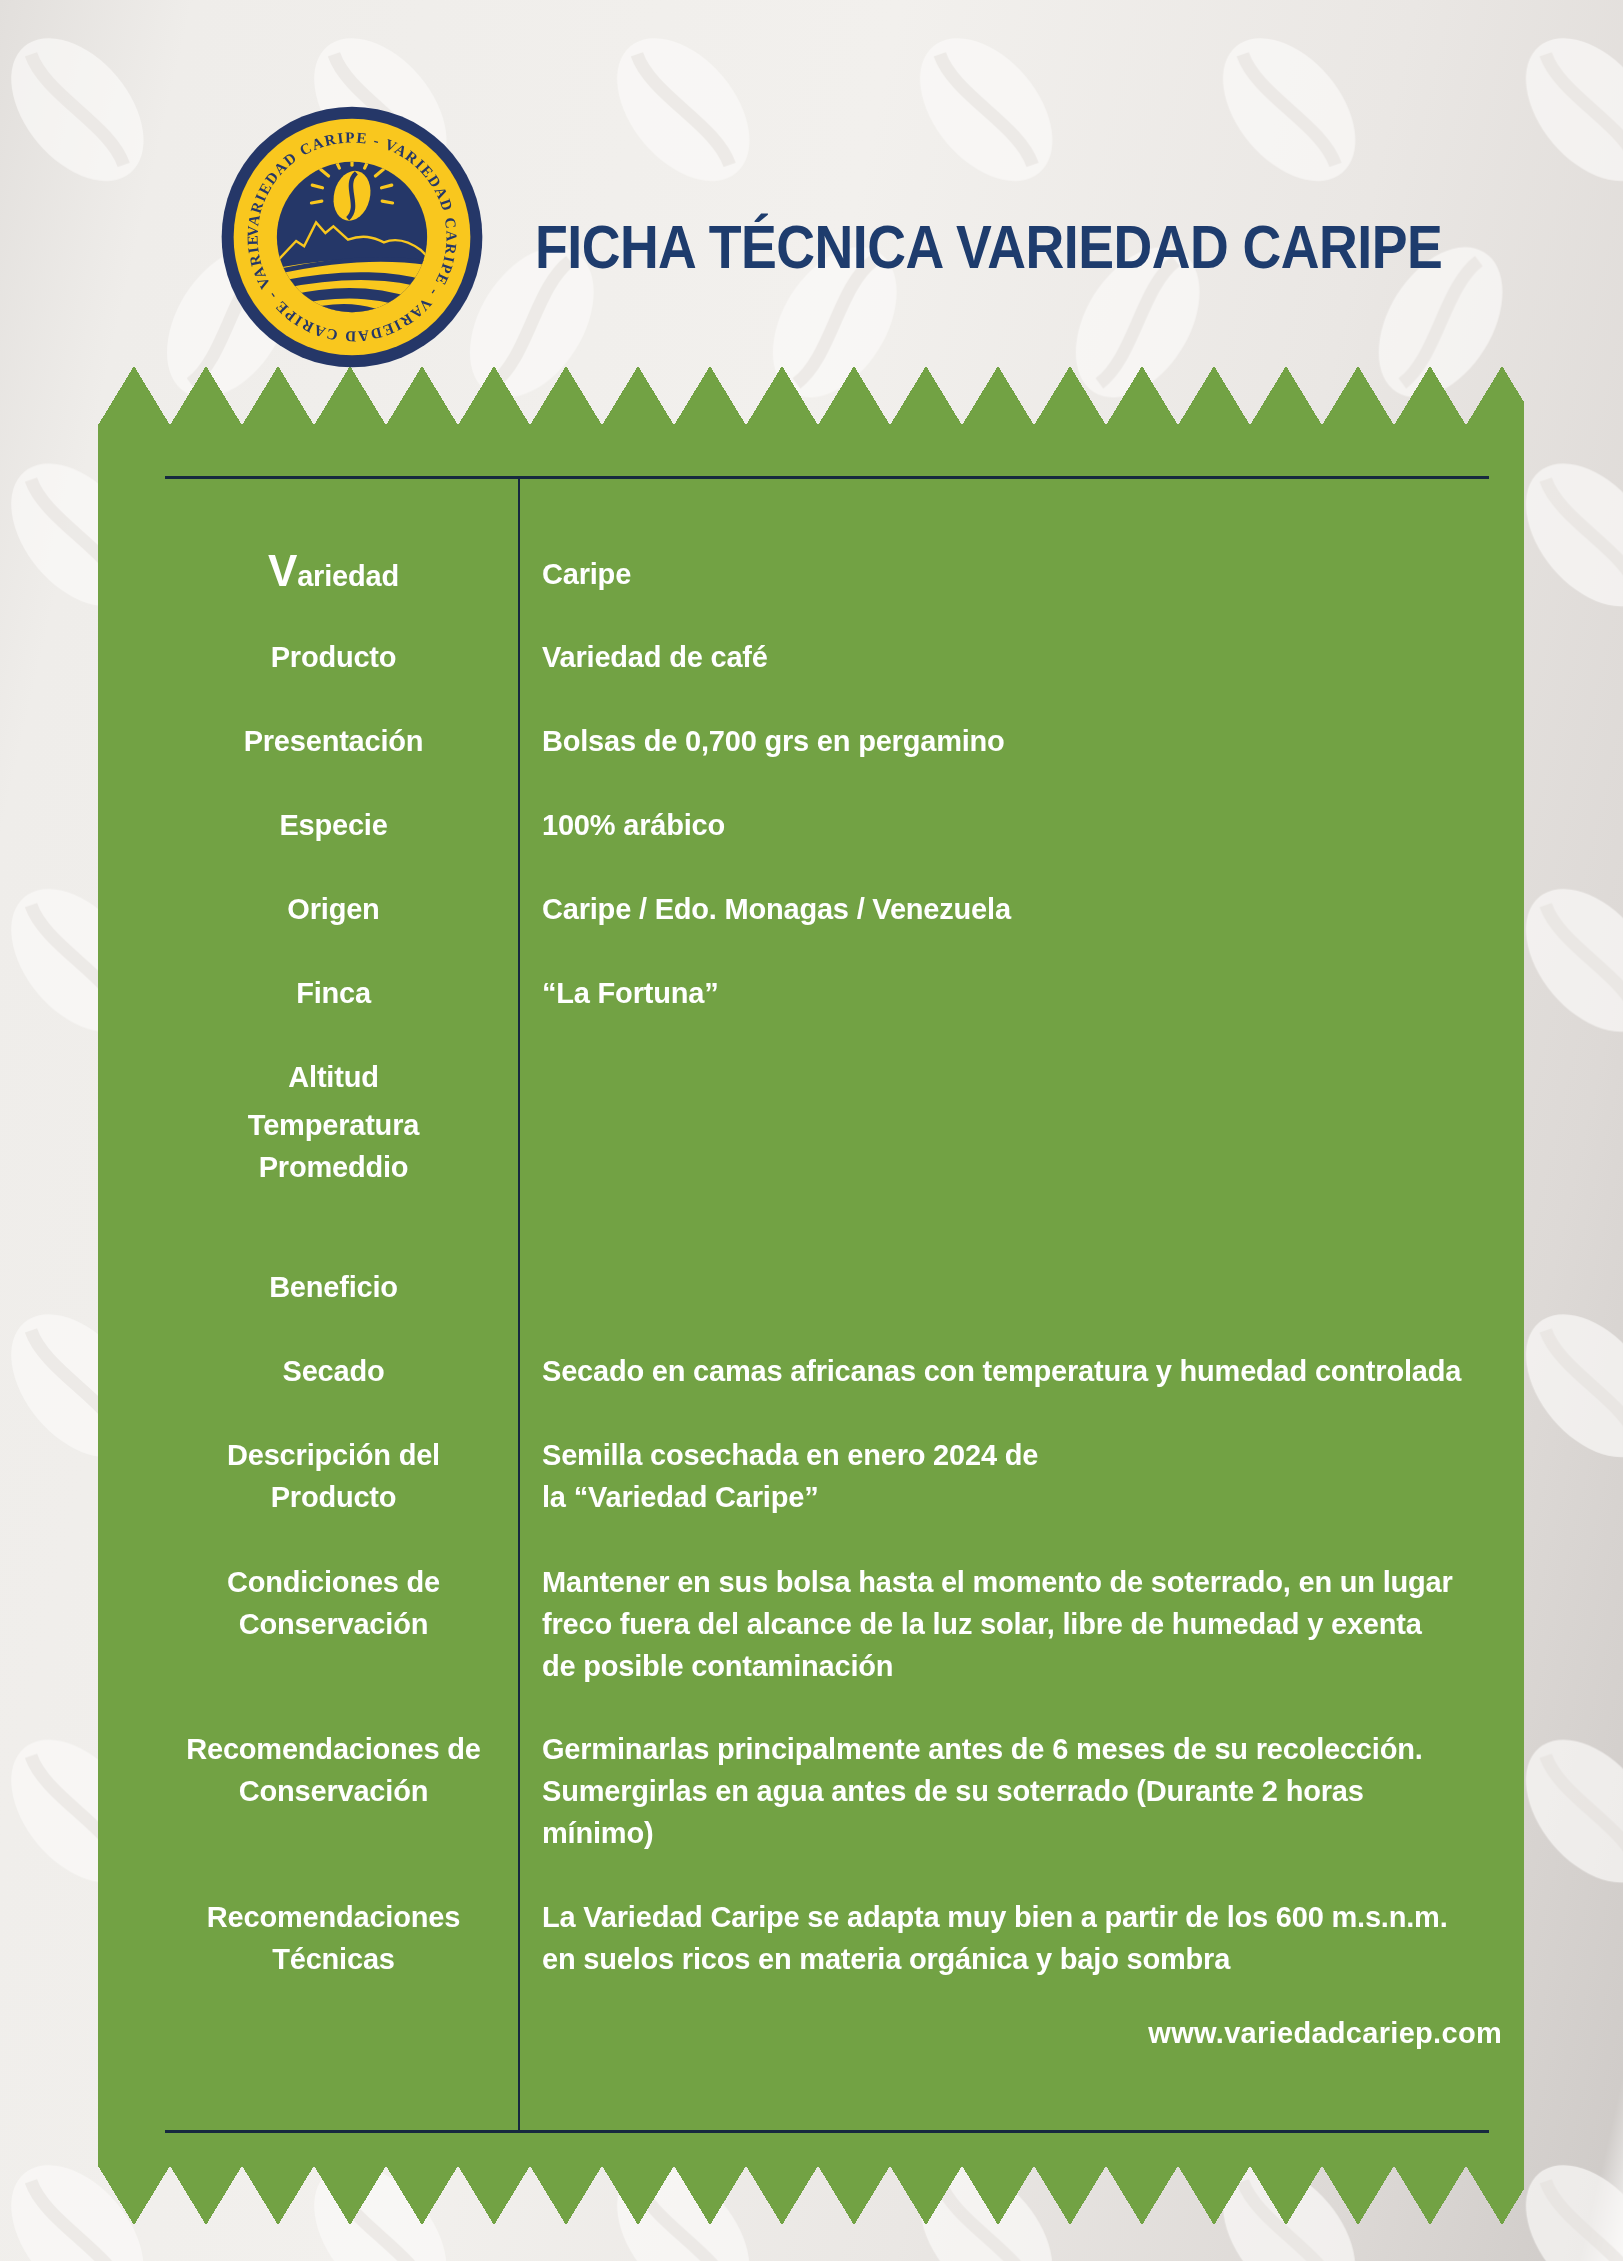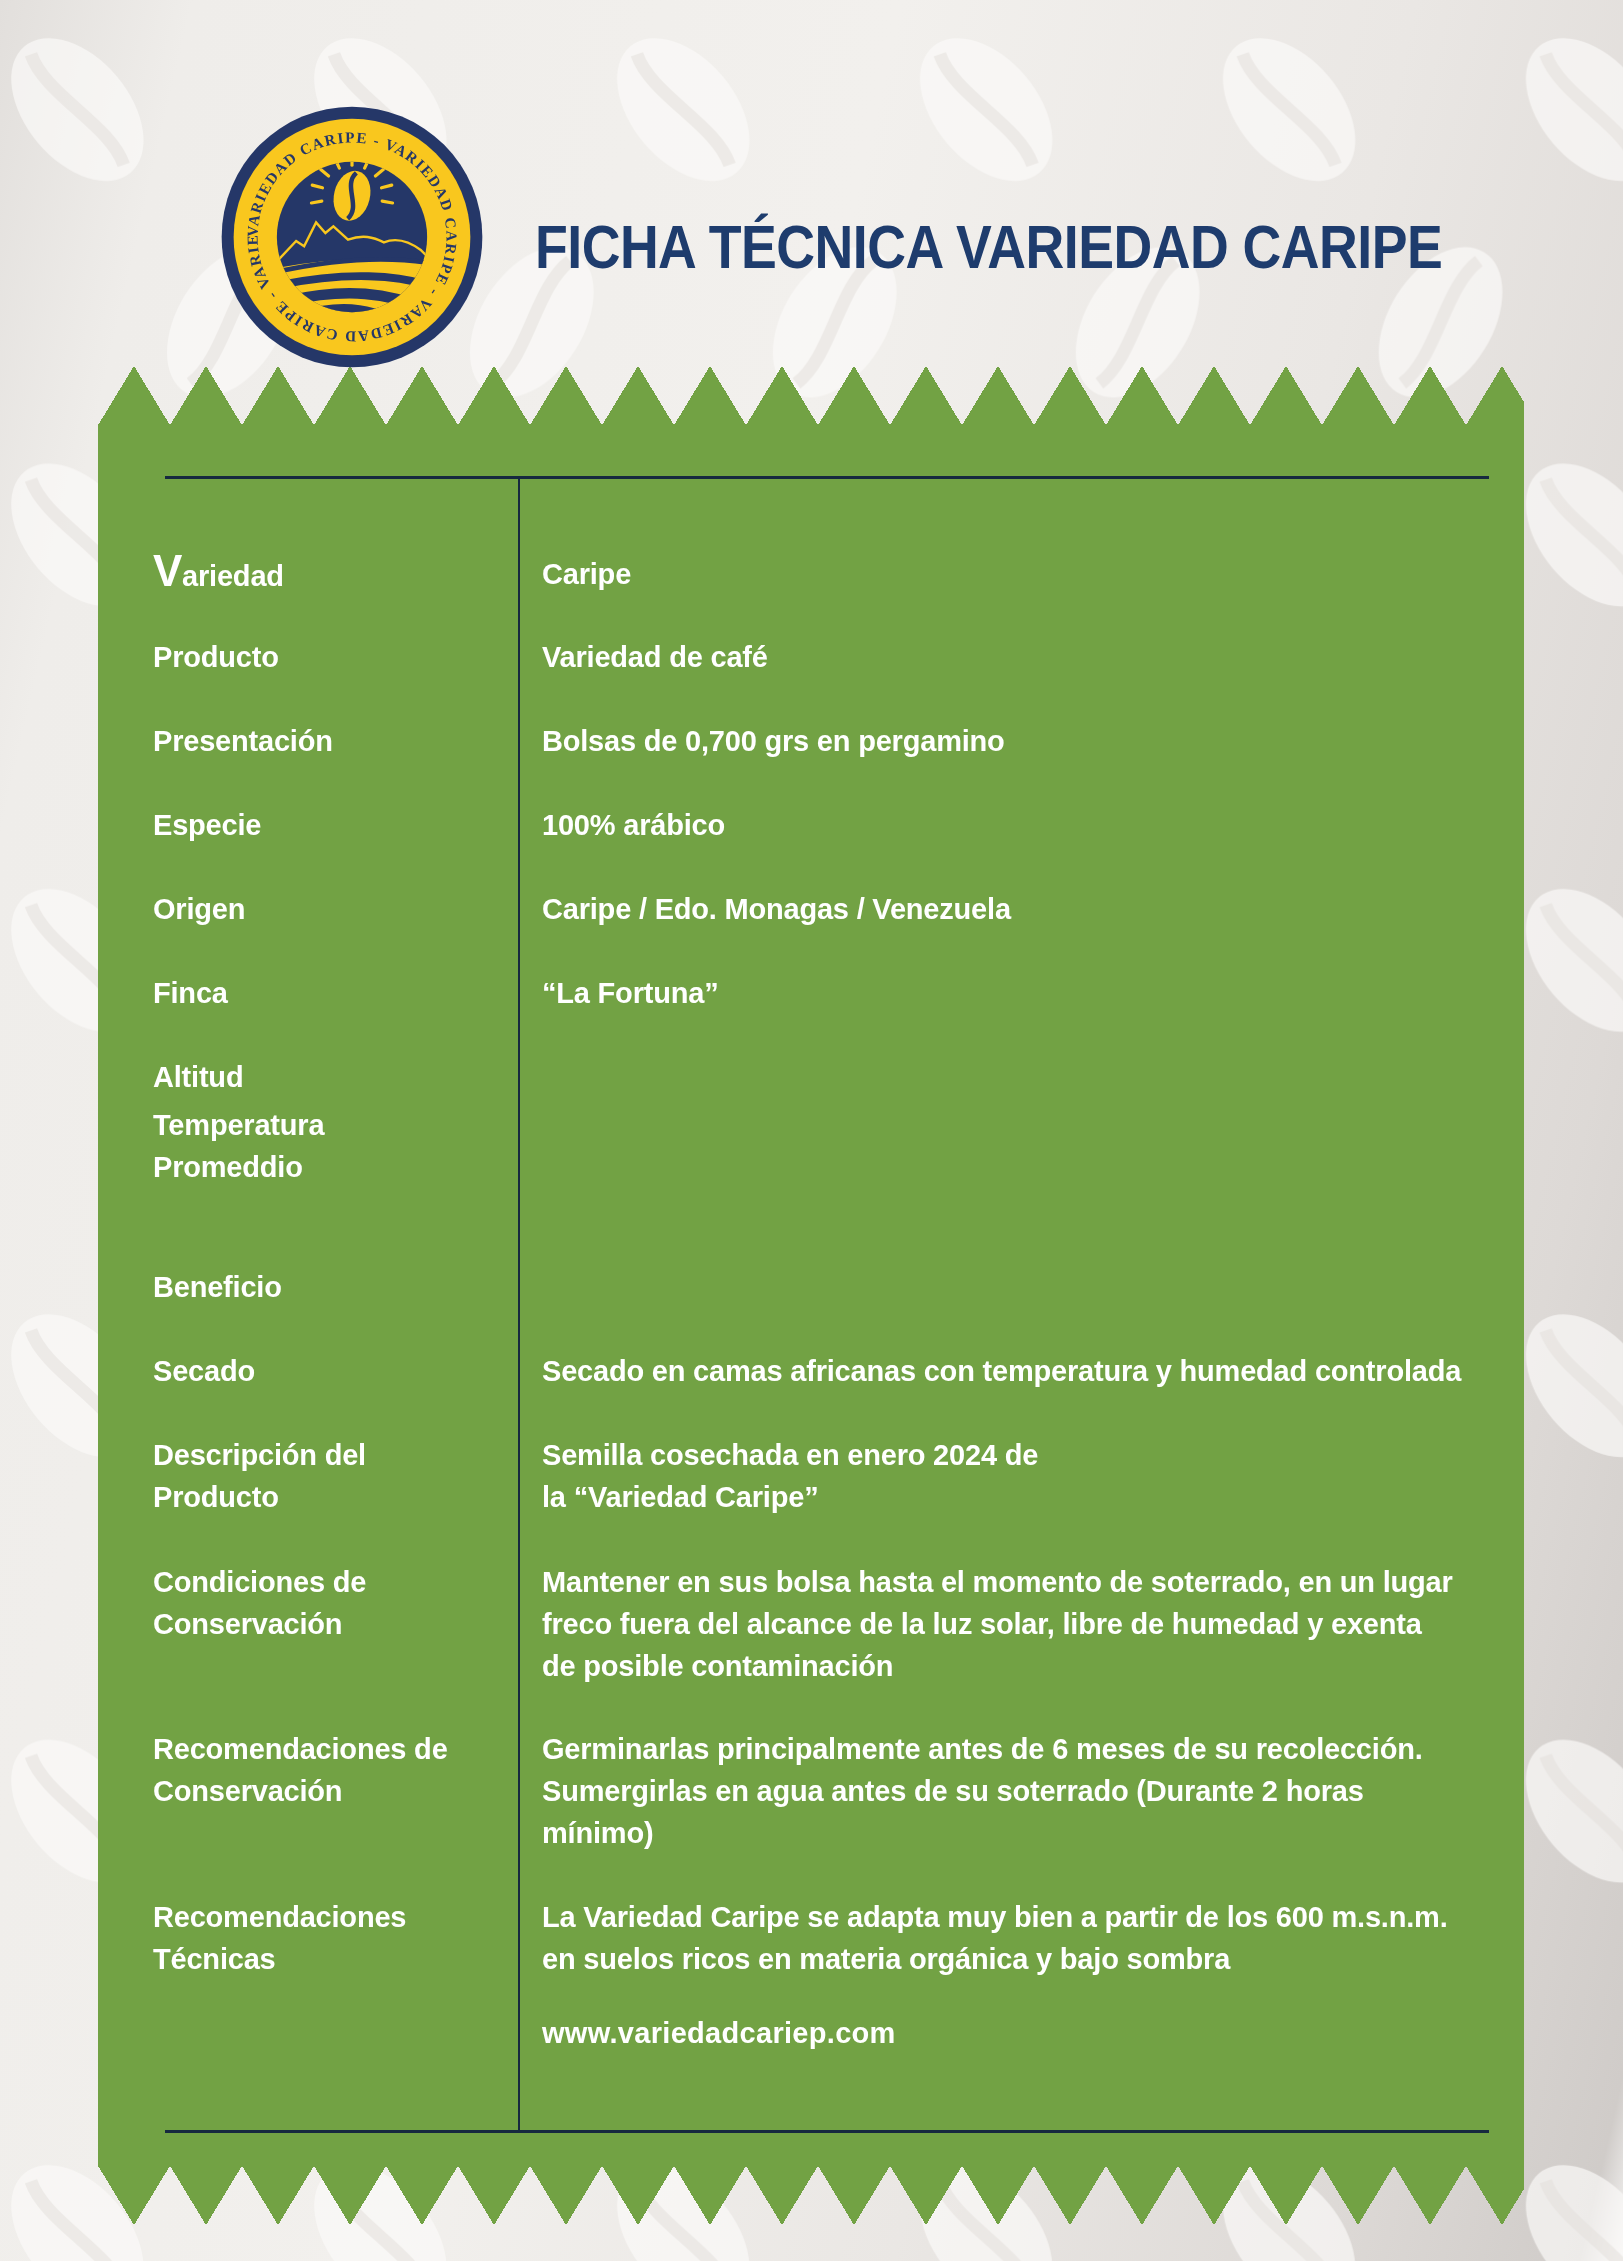--- a/index.html
+++ b/index.html
@@ -23,25 +23,25 @@
   .zz-top{top:366px;background-image:conic-gradient(from 148.7deg at 50% 0%,#72a244 0 62.6deg,rgba(0,0,0,0) 62.6deg 360deg);}
   .zz-bottom{top:2166px;background-image:conic-gradient(from 328.7deg at 50% 100%,#72a244 0 62.6deg,rgba(0,0,0,0) 62.6deg 360deg);}
   .rule-h{position:absolute;left:165px;width:1324px;height:2.6px;background:#16293f;z-index:3;}
   .rule-top{top:476px;} .rule-bottom{top:2130px;}
   .rule-v{position:absolute;left:518px;top:477px;width:1.9px;height:1655px;background:#16293f;z-index:3;}
   
   .lbl,.val{
     position:absolute;z-index:4;color:#ffffff;font-weight:700;
     font-size:29px;line-height:42px;letter-spacing:-0.2px;white-space:pre-line;
   }
-  .lbl{left:153px;width:361px;}
+  .lbl{left:153px;width:361px;text-align:center;}
   .val{left:542px;width:982px;}
   .big-initial{font-size:44px;line-height:42px;letter-spacing:-0.3px;}
   .website{
-    position:absolute;z-index:4;left:542px;top:2017px;width:960px;text-align:left;
+    position:absolute;z-index:4;left:542px;top:2017px;width:960px;text-align:right;
     color:#ffffff;font-weight:700;font-size:29px;letter-spacing:0.3px;
   }
   
   .ring-text{font-family:"Liberation Serif",serif;font-weight:700;font-size:11.4px;letter-spacing:1.1px;fill:#253768;}
 </style>
 </head>
 <body>
 
 <div id="page">
 

